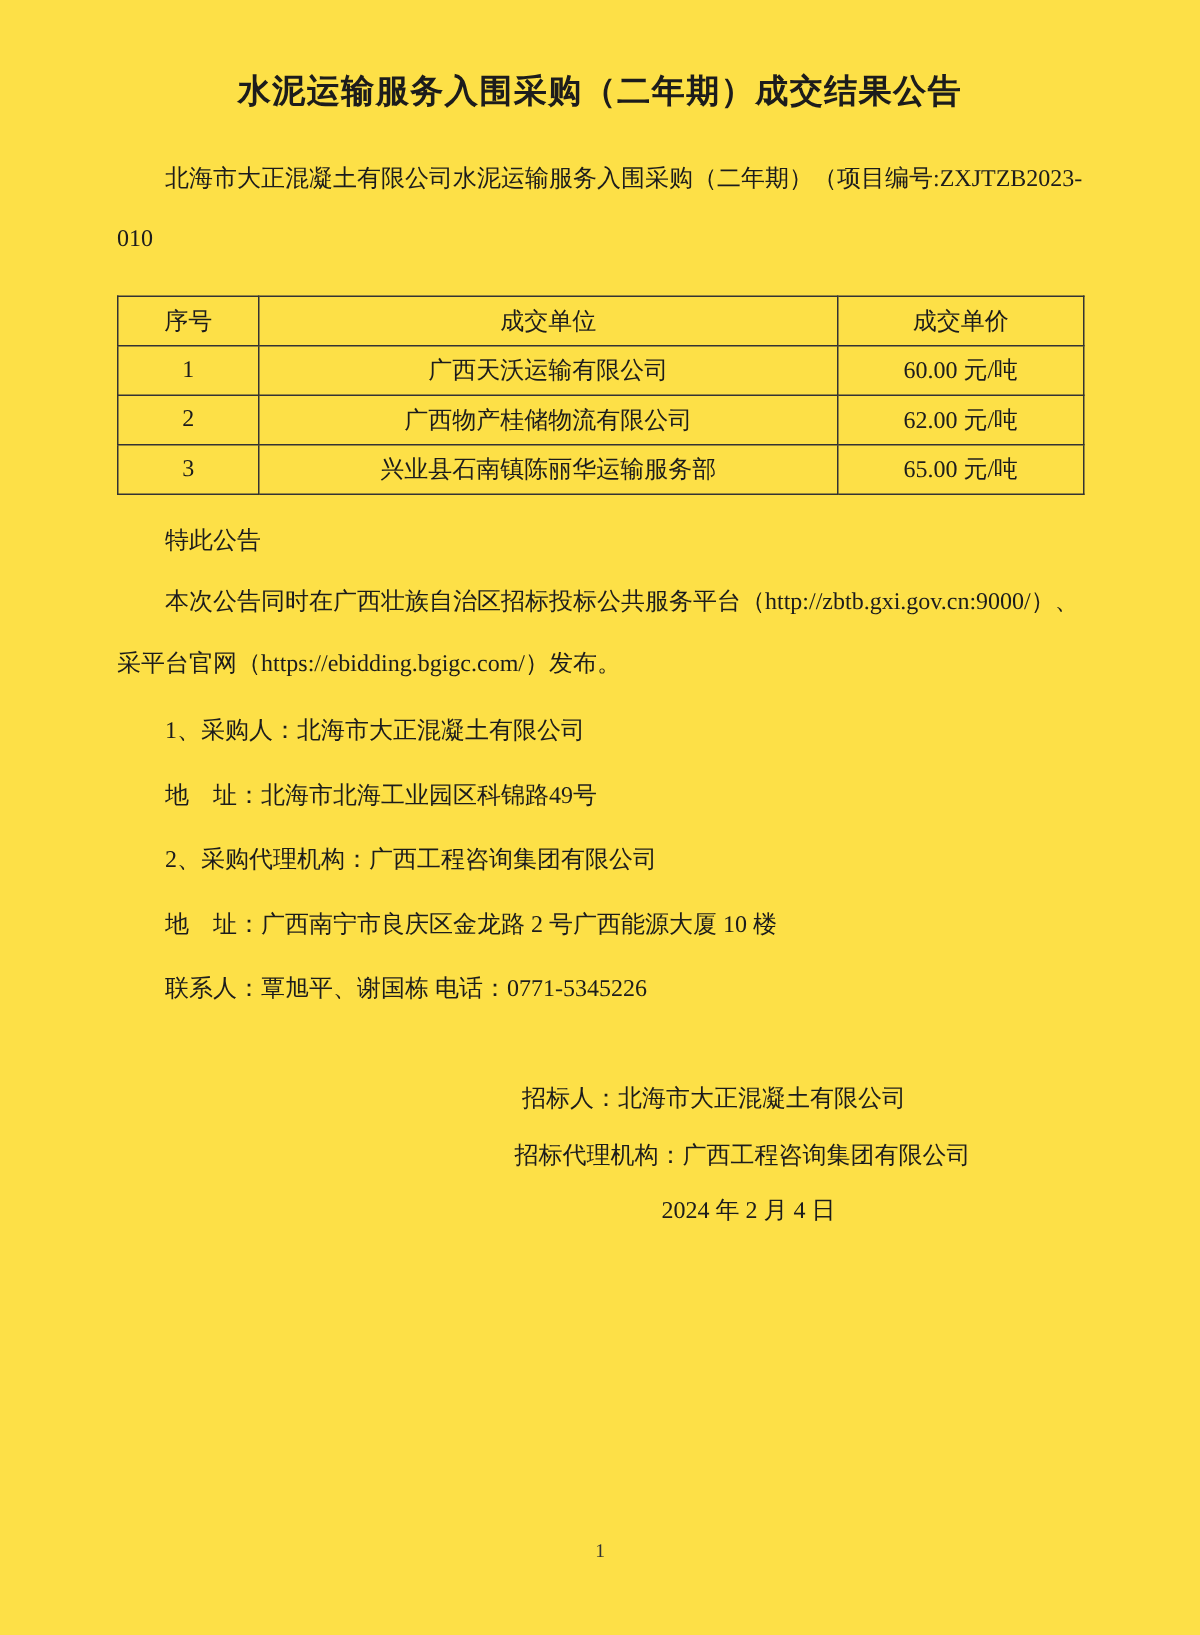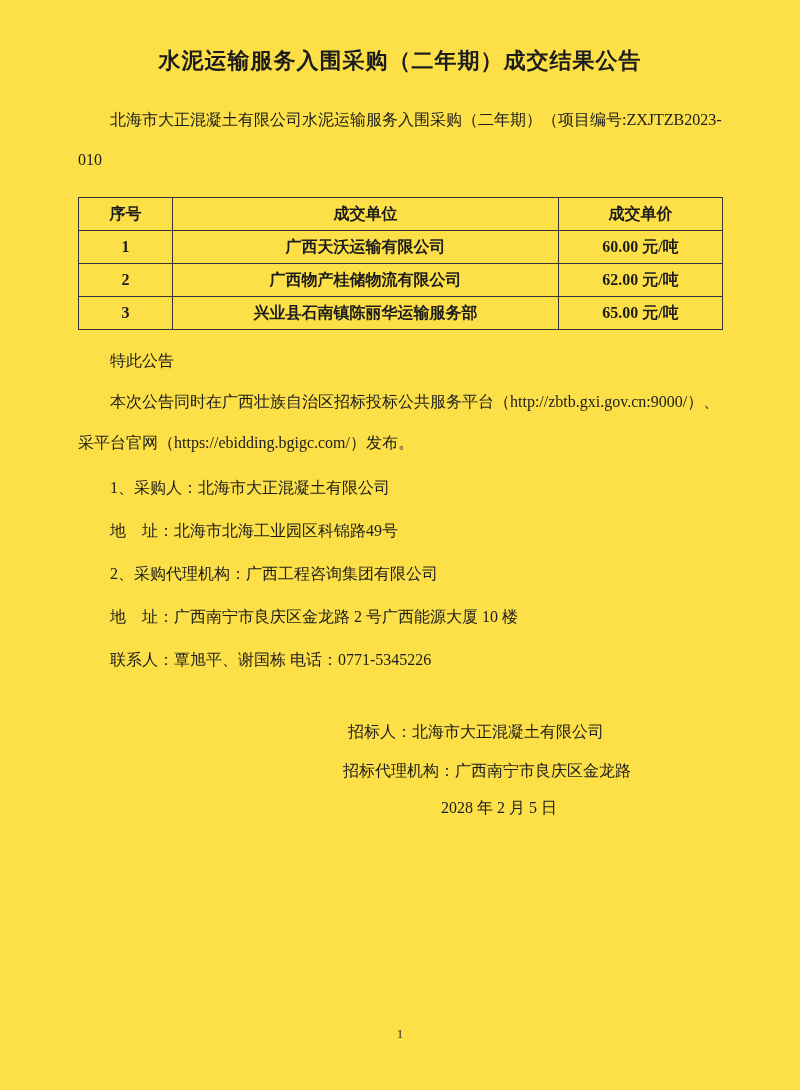--- a/index.html
+++ b/index.html
@@ -31,21 +31,21 @@
     table-layout: fixed;
     width: 644px;
     margin-top: 17px;
   }
   table.results th, table.results td {
     border: 1px solid #333333;
     height: 32px;
     padding: 0;
     text-align: center;
     vertical-align: middle;
-    font-weight: bold;
+    font-weight: normal;
     font-size: 16px;
     color: #1c1c1c;
   }
   .notice { margin-top: 11px; }
   .details { margin-top: 3px; }
   .signature {
     margin-top: 34px;
     margin-left: 343px;
     width: 312px;
     font-size: 16px;
@@ -120,19 +120,19 @@
       <div class="line43 indent2">地　址：北海市北海工业园区科锦路49号</div>
       <div class="line43 indent2">2、采购代理机构：广西工程咨询集团有限公司</div>
       <div class="line43 indent2">地　址：广西南宁市良庆区金龙路 2 号广西能源大厦 10 楼</div>
       <div class="line43 indent2">联系人：覃旭平、谢国栋 电话：0771-5345226</div>
     </div>
 
   </div>
 
   <div class="signature">
     <div class="sig-line sig-bidder">招标人：北海市大正混凝土有限公司</div>
-    <div class="sig-line">招标代理机构：广西南宁市良庆区金龙路</div>
-    <div class="sig-line sig-date">2028 年 2 月 5 日</div>
+    <div class="sig-line">招标代理机构：广西工程咨询集团有限公司</div>
+    <div class="sig-line sig-date">2024 年 2 月 4 日</div>
   </div>
 
   <div class="page-number">1</div>
 
 </div>
 
 </body></html>

